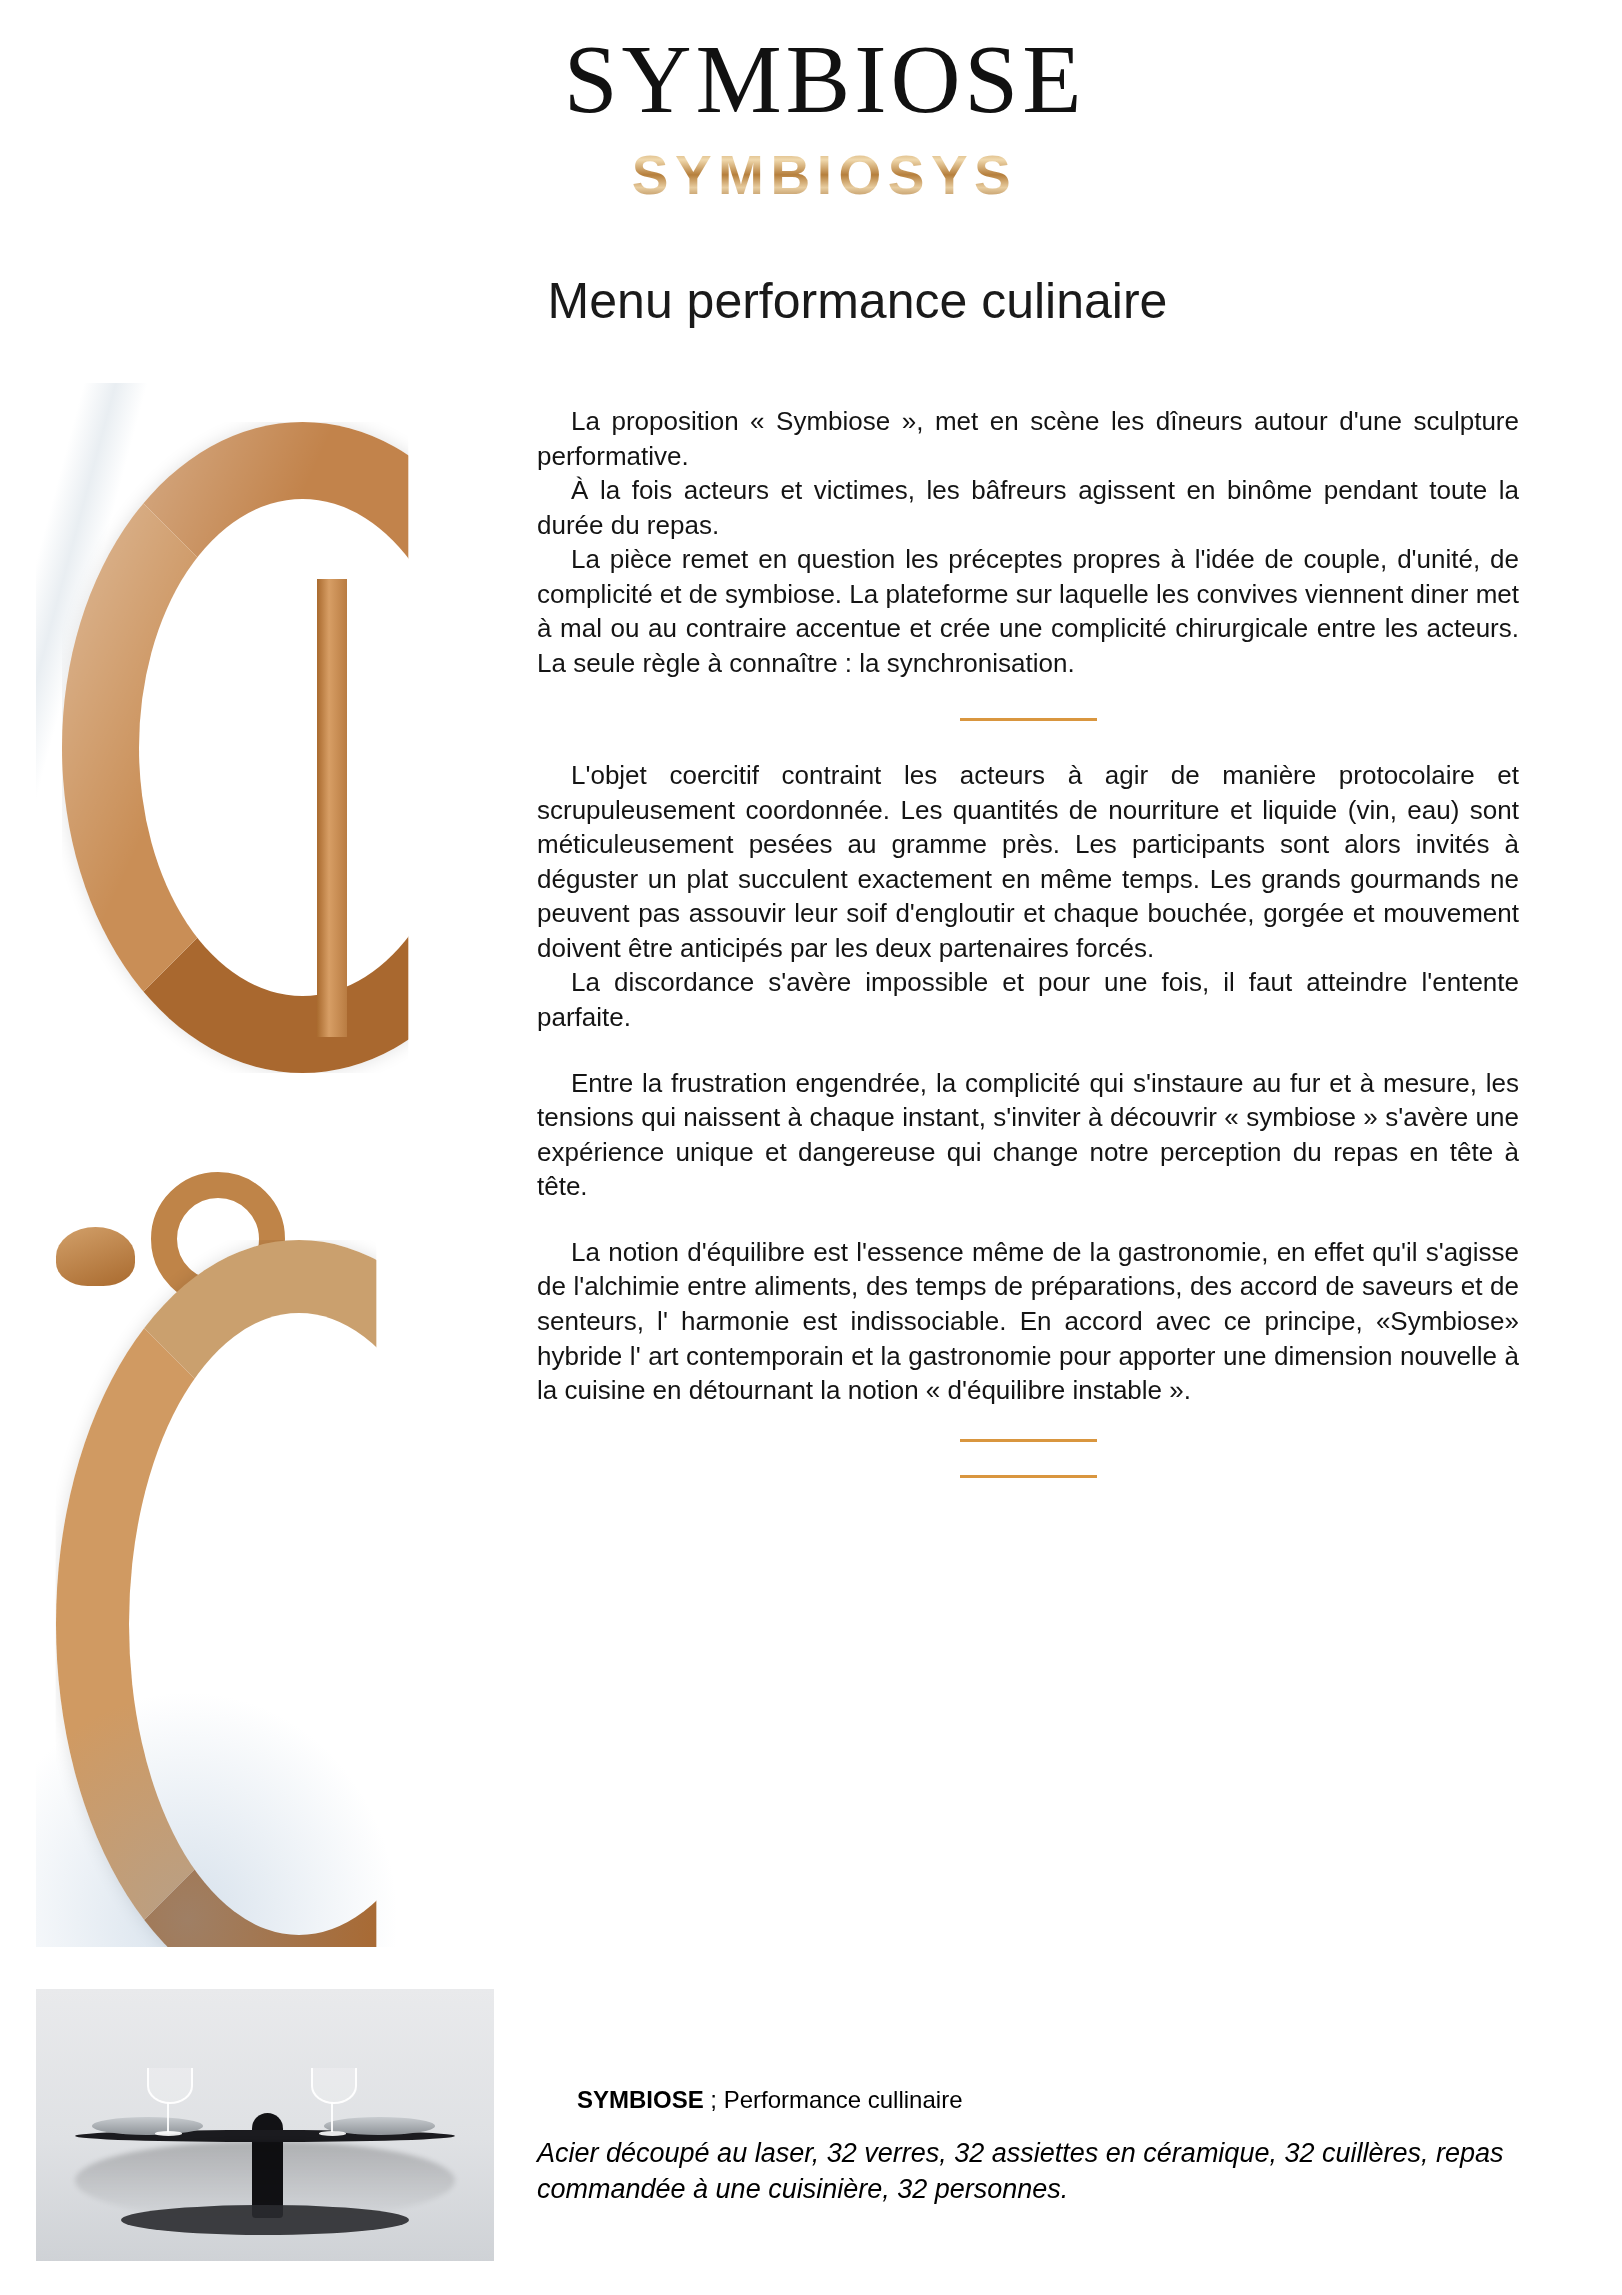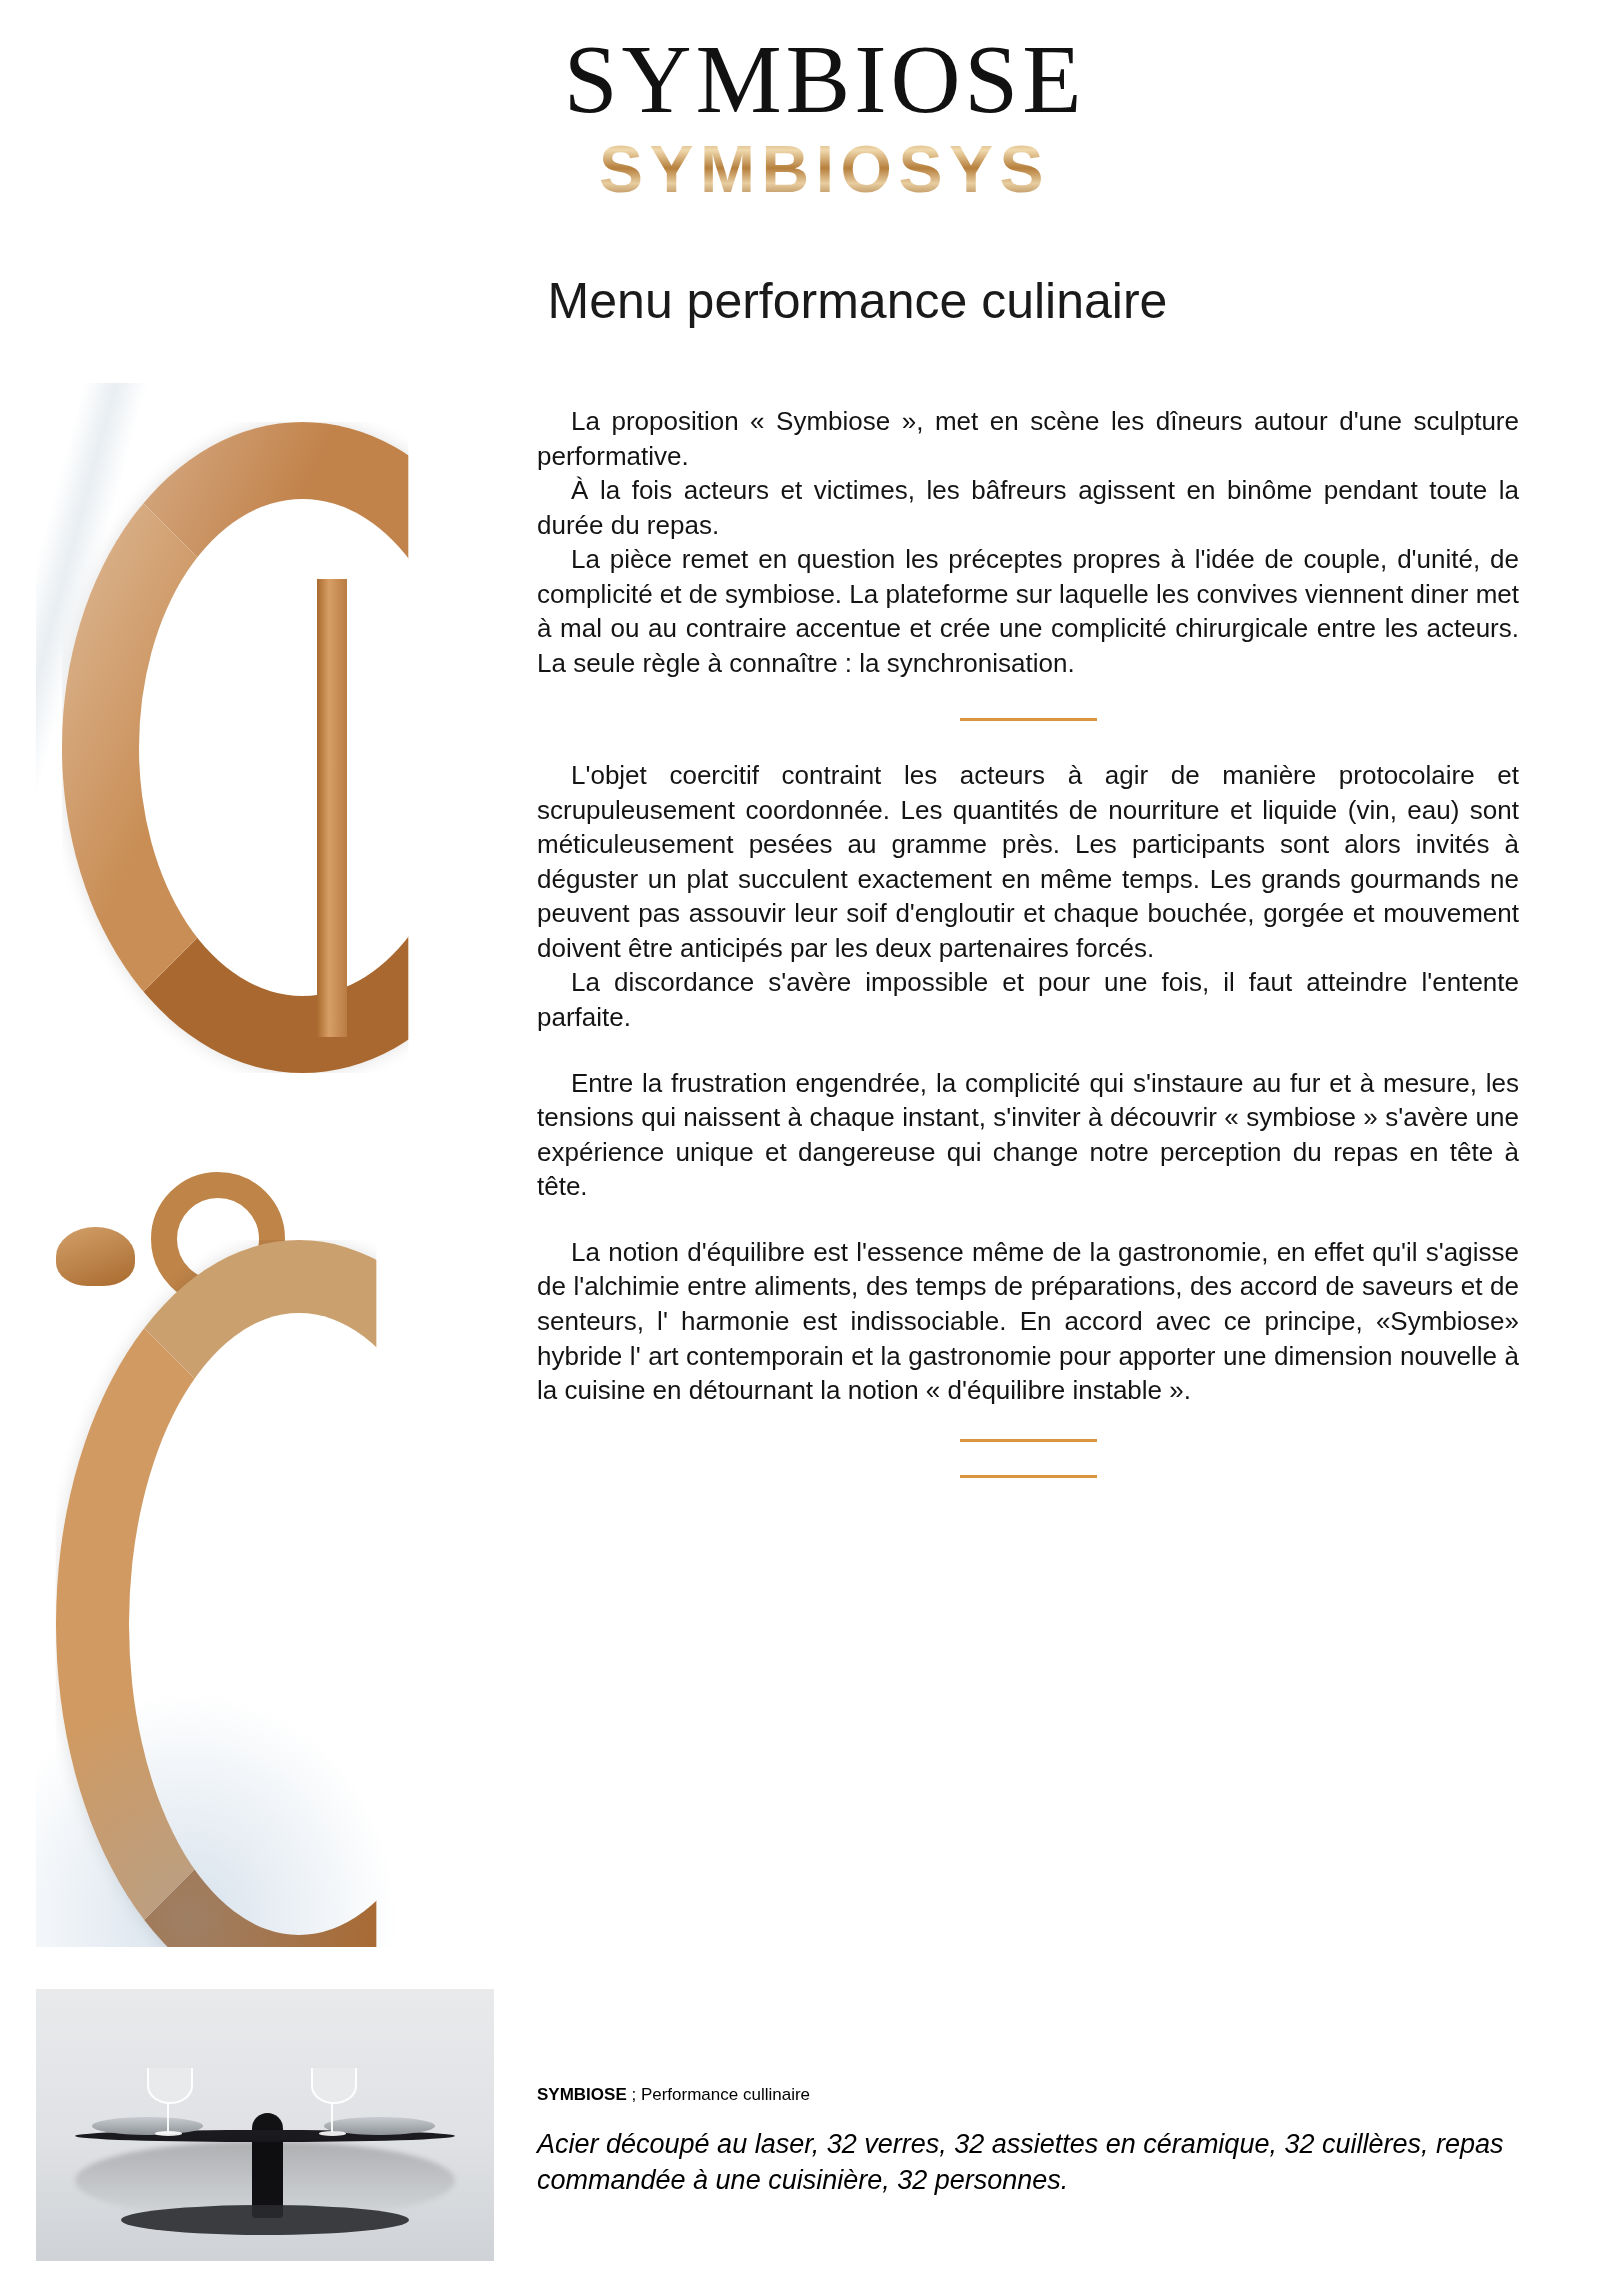--- a/index.html
+++ b/index.html
@@ -29,24 +29,24 @@
     font-size: 97px;
     letter-spacing: 3.9px;
     font-weight: 400;
     line-height: 1.0;
     color: #111111;
     margin-left: 26px;
   }
   .logo-symbiosys {
     font-family: "Liberation Sans", sans-serif;
     font-weight: 700;
-    font-size: 66px;
+    font-size: 55px;
     letter-spacing: 6.5px;
     line-height: 1.05;
-    margin-top: 7px;
+    margin-top: 19px;
     margin-left: 26px;
     background: linear-gradient(180deg, #c79a5a 0%, #f0d9ae 22%, #b67f3c 48%, #e8cda0 70%, #9f6c33 100%);
     -webkit-background-clip: text;
     background-clip: text;
     color: transparent;
   }
 
   .doc-title {
     position: absolute;
     top: 272px;
@@ -254,22 +254,23 @@
   .rule.tight { margin: 31px auto 33px auto; }
 
   
   .caption-block {
     position: absolute;
     left: 537px;
     top: 2084px;
     width: 995px;
   }
   .cap-title {
-    font-size: 17px;
+    font-size: 24px;
     line-height: 1.3;
+    margin-left: 40px;
   }
   .cap-title b { font-weight: 700; }
   .cap-desc {
     font-size: 27px;
     line-height: 1.34;
     font-style: italic;
     margin-top: 19.6px;
   }
   .cap-dims {
     font-size: 24px;

